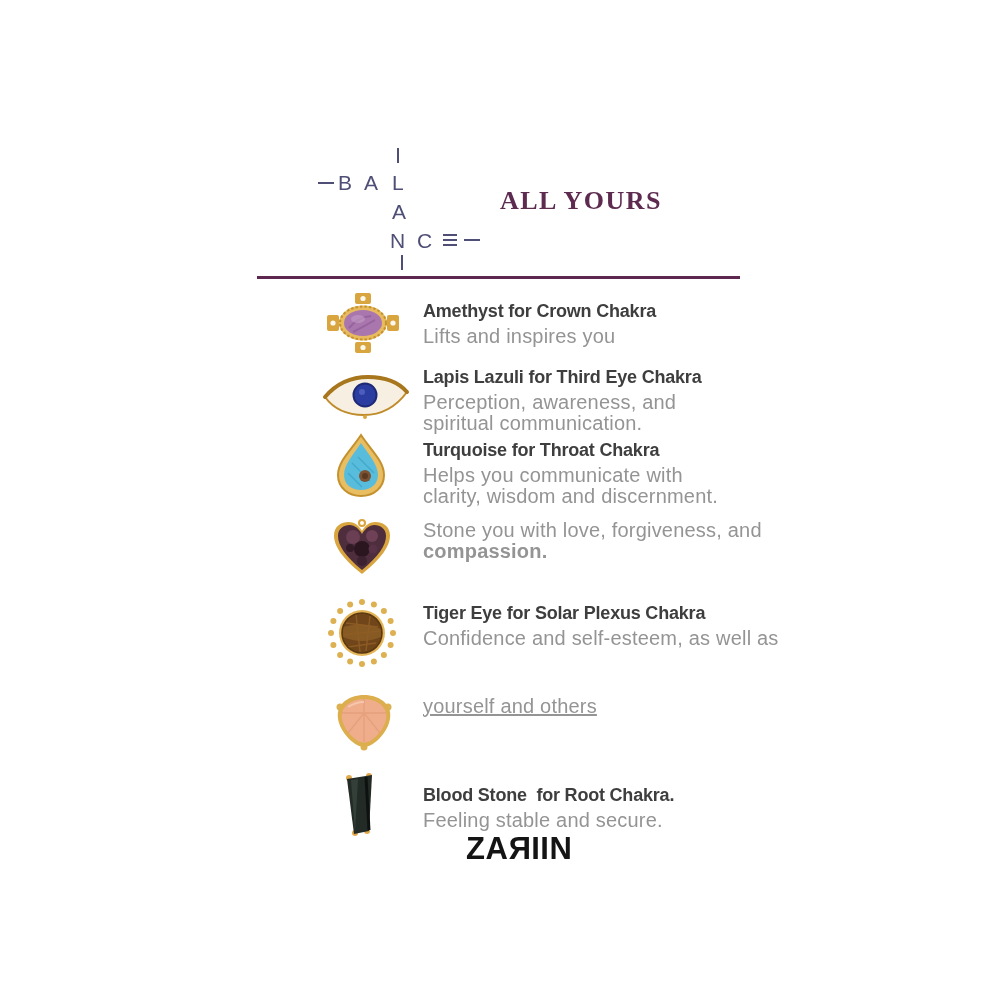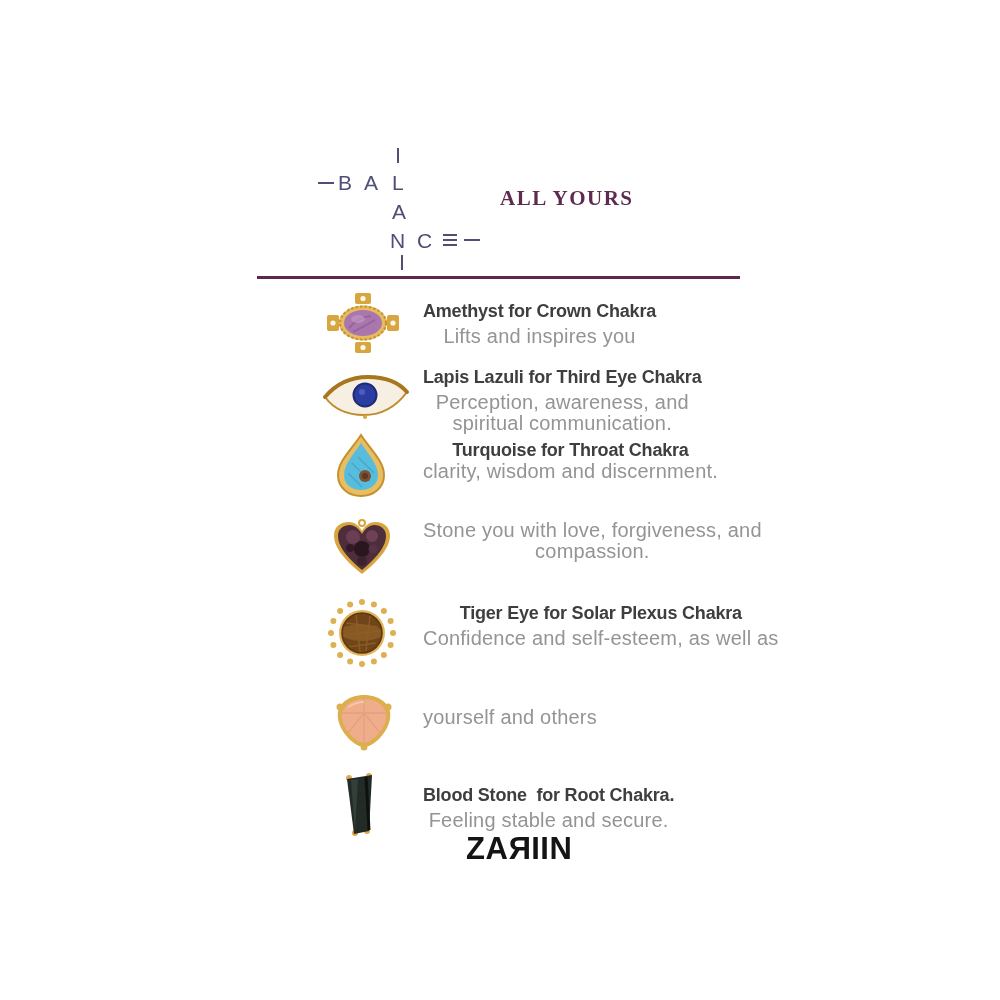--- a/index.html
+++ b/index.html
@@ -6,28 +6,28 @@
   .canvas{
     position:relative;width:1000px;height:1000px;background:#ffffff;overflow:hidden;
     font-family:"Liberation Sans", sans-serif;
   }
   
   .logo{position:absolute;left:313px;top:145px;width:190px;height:132px;color:#4e4e76;}
   .logo .bar{position:absolute;background:#4e4e76;}
   .logo .ltr{position:absolute;font-size:21px;line-height:21px;letter-spacing:0;font-weight:400;}
   
   .kicker{position:absolute;left:500px;top:186px;font-family:"Liberation Serif", serif;
-          font-weight:700;font-size:21px;letter-spacing:1.5px;color:#5e2b50;}
+          font-weight:700;font-size:26px;letter-spacing:1.5px;color:#5e2b50;}
   .big-title{position:absolute;left:496px;top:207px;font-family:"Liberation Serif", serif;
           font-weight:700;font-size:40px;letter-spacing:1.5px;color:#5e2b50;}
   .rule{position:absolute;left:257px;top:276px;width:483px;height:3px;background:#5e2750;}
   
   .row{position:absolute;left:0;width:1000px;}
   .row .icon{position:absolute;}
-  .row .txt{position:absolute;left:423px;top:0;text-align:center;}
+  .row .txt{position:absolute;left:423px;top:0;}
   .row-title{font-size:18px;font-weight:700;color:#3e3e3e;line-height:22px;
              letter-spacing:-0.2px;white-space:pre-wrap;}
   .row-desc{margin-top:4px;font-size:20px;color:#949494;line-height:21px;
             letter-spacing:0.2px;white-space:pre-wrap;}
   
   .brand{position:absolute;left:466px;top:831px;font-size:31px;font-weight:700;
          color:#141414;letter-spacing:0.5px;}
   .brand .mirror{display:inline-block;transform:scaleX(-1);}
   svg{display:block;}
 </style>
@@ -108,20 +108,21 @@
       <svg width="54" height="66" viewBox="0 0 54 66">
         <path d="M27,2 C36,16 50,28 50,42 C50,54.7 39.7,63 27,63 C14.3,63 4,54.7 4,42 C4,28 18,16 27,2 Z" fill="#e9bd62" stroke="#c3922f" stroke-width="2"></path>
         <path d="M27,10 C34,21 44,31 44,42 C44,51.4 36.4,57 27,57 C17.6,57 10,51.4 10,42 C10,31 20,21 27,10 Z" fill="#58bddd"></path>
         <path d="M18,30 L36,48 M24,24 L40,40 M14,40 L28,54" stroke="#3fa3c6" stroke-width="1.5" opacity="0.8"></path>
         <circle cx="31" cy="43" r="6" fill="#7c5232"></circle>
         <circle cx="31" cy="43" r="3" fill="#5a3a20"></circle>
       </svg>
     </div>
     <div class="txt">
       <div class="row-title">Turquoise for Throat Chakra</div>
+      <div class="row-desc">Helps you communicate with</div>
       <div class="row-desc" style="margin-top:0;">clarity, wisdom and discernment.</div>
     </div>
   </div>
 
   <div class="row" style="top:516px;">
     <div class="icon" style="left:331px;top:3px;">
       <svg width="62" height="58" viewBox="0 0 62 58">
         <circle cx="31" cy="4" r="3" fill="none" stroke="#d8a53f" stroke-width="2"></circle>
         <path d="M31,55 C11,39 3,27 3,16.5 C3,7 10.5,3 17.5,3 C24.5,3 29,8 31,12 C33,8 37.5,3 44.5,3 C51.5,3 59,7 59,16.5 C59,27 51,39 31,55 Z" fill="#d8a53f"></path>
         <path d="M31,51 C14,37 7,26 7,17 C7,9.5 13,6 18.5,6 C24,6 28.5,10.5 31,15 C33.5,10.5 38,6 43.5,6 C49,6 55,9.5 55,17 C55,26 48,37 31,51 Z" fill="#4e2d3d"></path>
@@ -130,21 +131,21 @@
             <circle cx="41" cy="17" r="6" fill="#74455c"></circle>
           <circle cx="31" cy="30" r="8" fill="#26121b"></circle>
             <circle cx="19" cy="29" r="4" fill="#2e1722"></circle>
           <circle cx="42" cy="30" r="4.5" fill="#5a3349"></circle>
             <circle cx="31" cy="42" r="5" fill="#3a1f2c"></circle>
         </g>
       </svg>
     </div>
     <div class="txt">
       <div class="row-desc">Stone you with love, forgiveness, and</div>
-      <div class="row-desc" style="margin-top:0;">compassion.</div>
+      <div class="row-desc" style="margin-top:0;font-weight:bold;">compassion.</div>
     </div>
   </div>
 
   <div class="row" style="top:602px;">
     <div class="icon" style="left:326px;top:-5px;">
       <svg width="72" height="72" viewBox="0 0 72 72">
         <g fill="#ddb052">
           <circle cx="67" cy="36" r="3"></circle>
             <circle cx="64.6" cy="47.9" r="3"></circle>
             <circle cx="57.9" cy="57.9" r="3"></circle>
@@ -185,21 +186,21 @@
             <circle cx="54" cy="14" r="3.5"></circle>
             <circle cx="30" cy="54" r="3.5"></circle>
         </g>
         <path d="M30,2 C42,2 54,8 56,19 C58,31 48,46 37,52 C33,54 27,54 23,52 C12,46 2,31 4,19 C6,8 18,2 30,2 Z" fill="#dcae4e"></path>
         <path d="M30,6 C40,6 50,11 52,20 C54,30 45,43 35,48.5 C32,50 28,50 25,48.5 C15,43 6,30 8,20 C10,11 20,6 30,6 Z" fill="#efad8c"></path>
         <path d="M30,6 L30,49 M8,20 L52,20 M30,20 L14,40 M30,20 L46,40" stroke="#dd9570" stroke-width="1.3" opacity="0.55" fill="none"></path>
         <path d="M14,14 Q22,9 30,9" stroke="#f8cdb4" stroke-width="2" opacity="0.8" fill="none"></path>
       </svg>
     </div>
     <div class="txt">
-      <div class="row-desc" style="margin-top:15px;">yourself and others</div>
+      <div class="row-desc" style="margin-top:4px;text-decoration:underline;">yourself and others</div>
     </div>
   </div>
 
   <div class="row" style="top:784px;">
     <div class="icon" style="left:342px;top:-12px;">
       <svg width="36" height="66" viewBox="0 0 36 66">
         <g fill="#e2a94d">
           <circle cx="7" cy="6" r="3"></circle>
             <circle cx="27" cy="4" r="3"></circle>
           <circle cx="13" cy="61" r="3"></circle>

